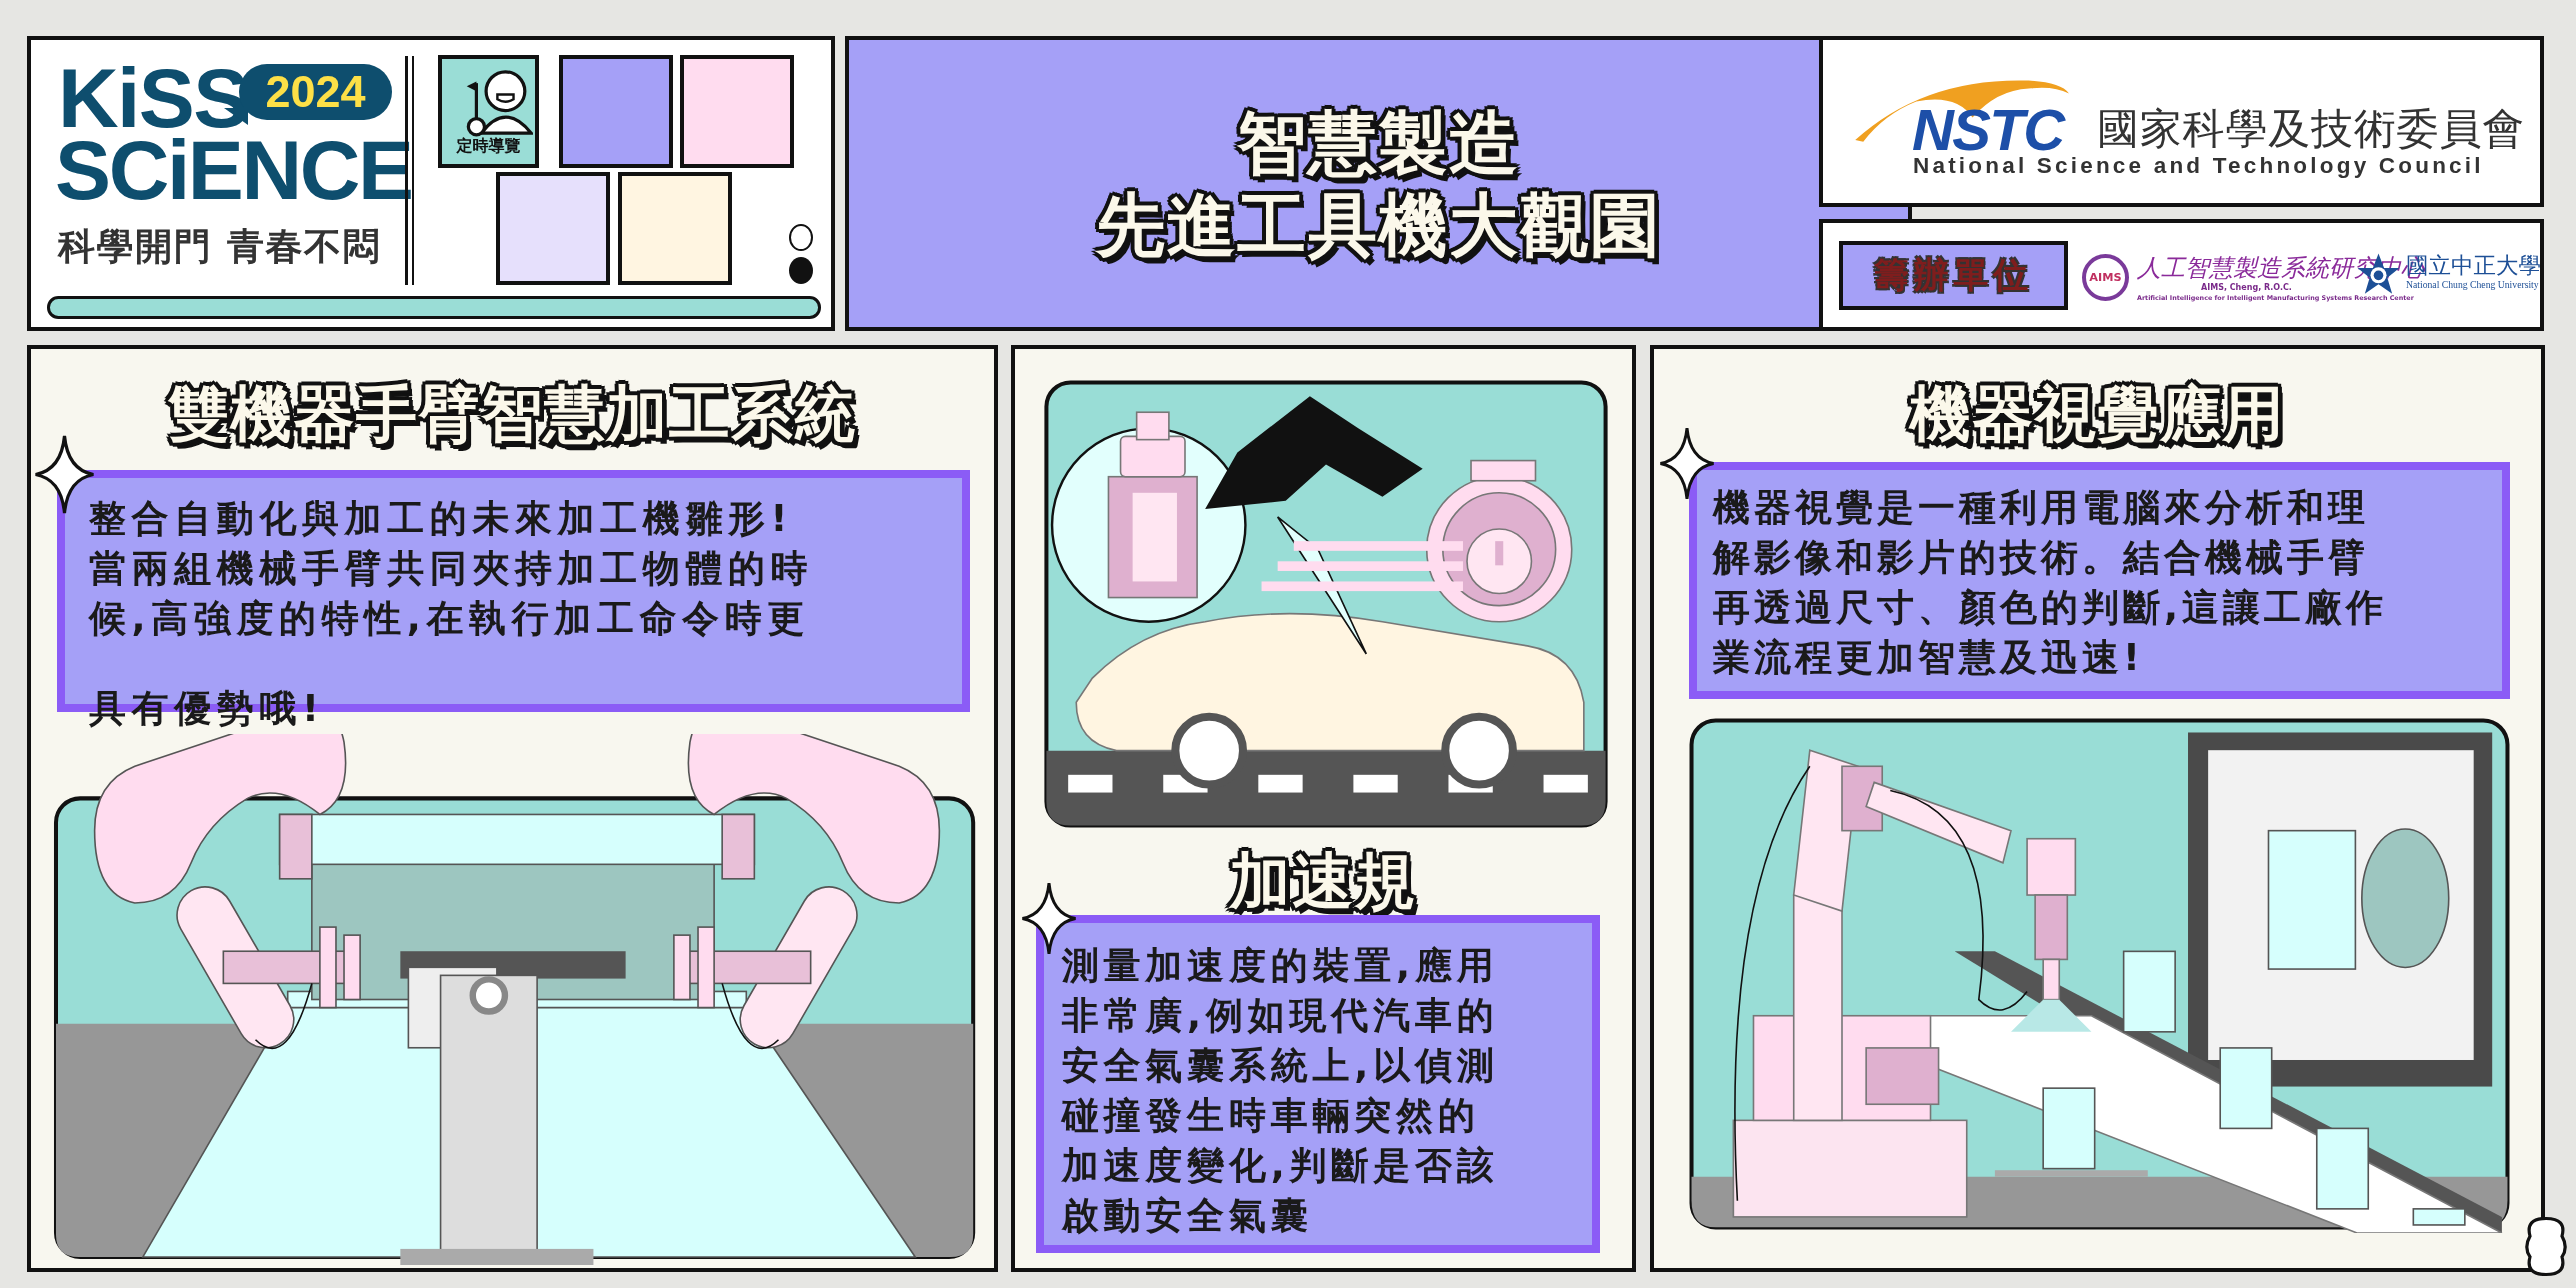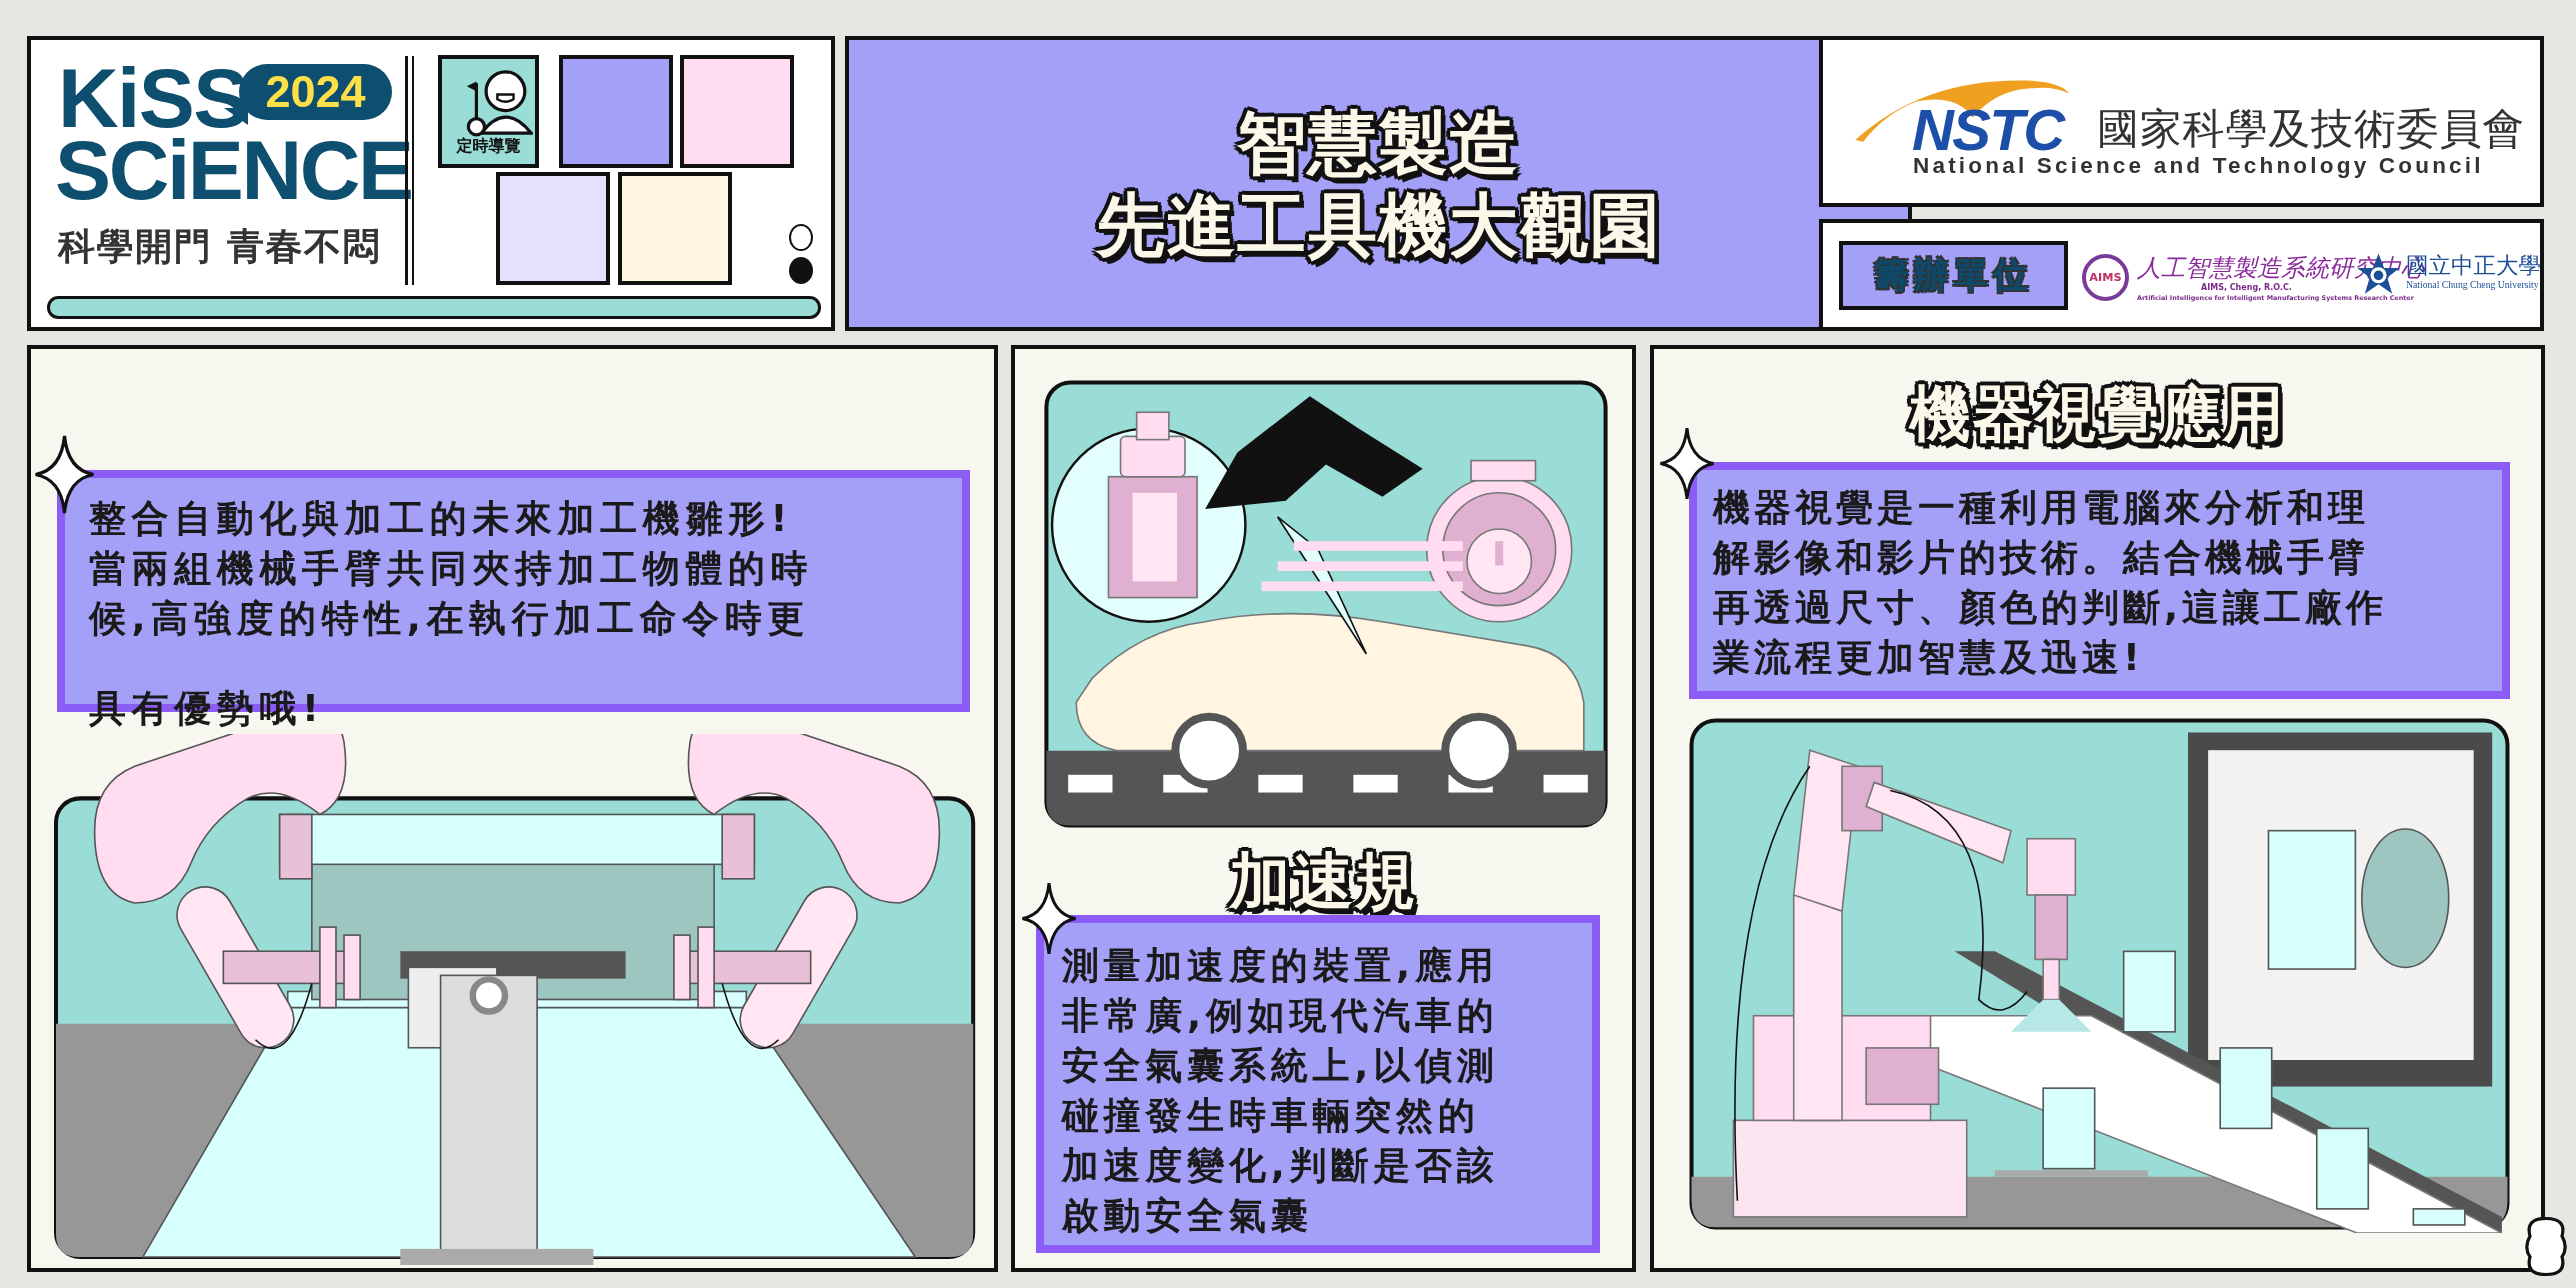--- a/index.html
+++ b/index.html
@@ -78,41 +78,42 @@
   <svg class="abs" style="left:29px; top:29px;" width="225" height="81" viewBox="0 0 280 100">
     <path d="M4 88 Q90 10 220 14 Q260 16 270 30 Q250 20 220 24 Q180 26 150 60 Q130 30 80 40 Q40 56 14 90 Z" fill="#f0a020"></path>
   </svg>
   <div class="abs" style="left:89px; top:56px; font-family:'Liberation Sans',sans-serif; font-weight:bold; font-style:italic; font-size:58px; color:#1d4fa8; letter-spacing:-1.6px;text-align:right;">NSTC</div>
   <div class="abs" style="left:274px; top:61px; font-size:42px; color:#333; letter-spacing:0.8px; white-space:nowrap;">國家科學及技術委員會</div>
   <div class="abs" style="left:90px; top:113px; font-family:'Liberation Sans',sans-serif; font-weight:bold; font-size:22.5px; color:#333; letter-spacing:3.2px; white-space:nowrap;">National Science and Technology Council</div>
 </div>
 
 <div class="panel white" style="left:1819px; top:219px; width:725px; height:112px;">
   <div class="abs" style="left:16px; top:17.7px; width:229px; height:69px; background:#a5a0f7; border:4px solid #111;">
-    <div style="text-align:center; font-size:35px; font-weight:bold; line-height:61px; color:#0c4a6e; letter-spacing:4.8px;
+    <div style="text-align:center; font-size:35px; font-weight:bold; line-height:61px; color:#7f1d1d; letter-spacing:4.8px;
                 text-shadow:-1.6px -1.6px 0 #333,1.6px -1.6px 0 #333,-1.6px 1.6px 0 #333,1.6px 1.6px 0 #333;">籌辦單位</div>
   </div>
 
   <div class="abs" style="left:259px; top:31px; width:47px; height:47px; border-radius:50%; border:4px solid #7a3a9a; background:#fff;">
     <span style="display:block; text-align:center; font-size:11.3px; font-weight:bold; line-height:39px; color:#c03060;">AIMS</span>
   </div>
   <div class="abs" style="left:314px; top:29px; font-family:'DejaVu Serif',serif; font-size:24px; color:#8a2a9a; font-style:italic; white-space:nowrap;">人工智慧製造系統研究中心</div>
   <div class="abs" style="left:378px; top:60px; font-size:8px; color:#7a2a8a; white-space:nowrap; font-weight:bold;">AIMS, Cheng, R.O.C.</div>
   <div class="abs" style="left:314px; top:71px; font-size:6.4px; color:#7a2a8a; white-space:nowrap; font-weight:bold;">Artificial Intelligence for Intelligent Manufacturing Systems Research Center</div>
 
   <svg class="abs" style="left:533px; top:29px;" width="45" height="45" viewBox="0 0 56 56">
     <polygon points="28,2 35,20 54,20 39,32 45,52 28,40 11,52 17,32 2,20 21,20" fill="#1d4f96"></polygon>
     <circle cx="28" cy="29" r="10" fill="#fff"></circle>
     <circle cx="28" cy="29" r="6" fill="#1d4f96"></circle>
   </svg>
   <div class="abs" style="left:583px; top:27px; font-family:'DejaVu Serif',serif; font-size:22.5px; color:#1d4f96; white-space:nowrap;">國立中正大學</div>
   <div class="abs" style="left:583px; top:56px; font-family:'Liberation Serif',serif; font-size:9.7px; color:#1d4f96; white-space:nowrap;">National Chung Cheng University</div>
 </div>
 
 <div class="panel cream" style="left:27px; top:345px; width:971px; height:927px;">
+  <div class="abs outline-title" style="left:0; right:0; top:24px; font-size:61px; line-height:81px;">雙機器手臂智慧加工系統</div>
 
   <div class="desc-box" style="left:26px; top:121px; width:913px; height:242px; padding:16px 24px;">
     <div class="body-text" style="white-space:nowrap;">整合自動化與加工的未來加工機雛形!</div>
     <div class="body-text" style="white-space:nowrap;">當兩組機械手臂共同夾持加工物體的時</div>
     <div class="body-text" style="white-space:nowrap;">候,高強度的特性,在執行加工命令時更</div>
     <div class="body-text" style="white-space:nowrap;margin-top:40px;">具有優勢哦!</div>
   </div>
   <svg class="sparkle" style="left:3.2px; top:85px;" width="61" height="81" viewBox="0 0 76 100">
     <path d="M38 2 Q42 44 74 50 Q42 56 38 98 Q34 56 2 50 Q34 44 38 2Z" fill="#fff" stroke="#111" stroke-width="4"></path>
   </svg>

